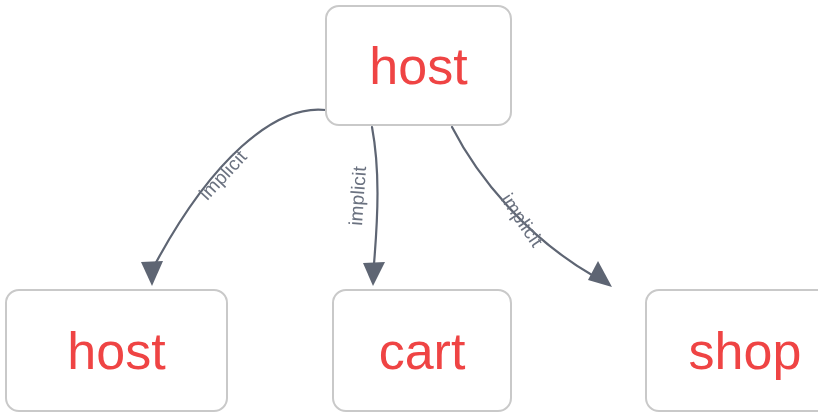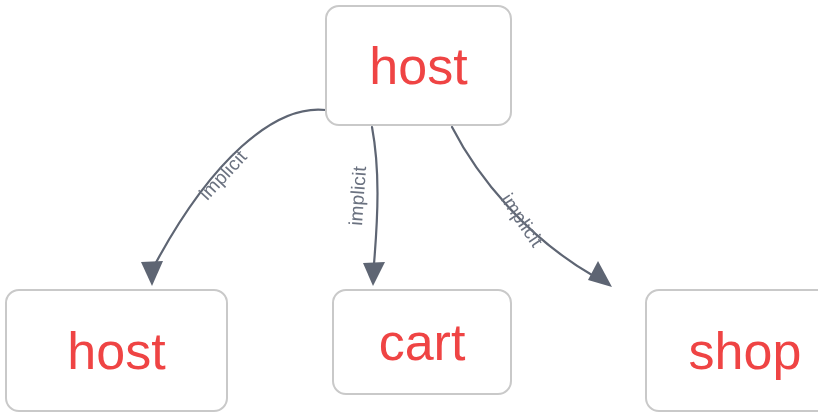--- a/index.html
+++ b/index.html
@@ -92,21 +92,21 @@
   </svg>
 
   <div class="node-box" style="left: 325px; top: 5px; width: 187px; height: 121px;">
     <span class="node-label">host</span>
   </div>
 
   <div class="node-box" style="left: 5px; top: 289px; width: 223px; height: 123px;">
     <span class="node-label">host</span>
   </div>
 
-  <div class="node-box" style="left: 332px; top: 289px; width: 180px; height: 106px;">
+  <div class="node-box" style="left: 332px; top: 289px; width: 180px; height: 123px;">
     <span class="node-label">cart</span>
   </div>
 
   <div class="node-box" style="left: 613px; top: 289px; width: 200px; height: 123px; margin-left: 32px;">
     <span class="node-label">shop</span>
   </div>
 
 </div>
 
 </body></html>

